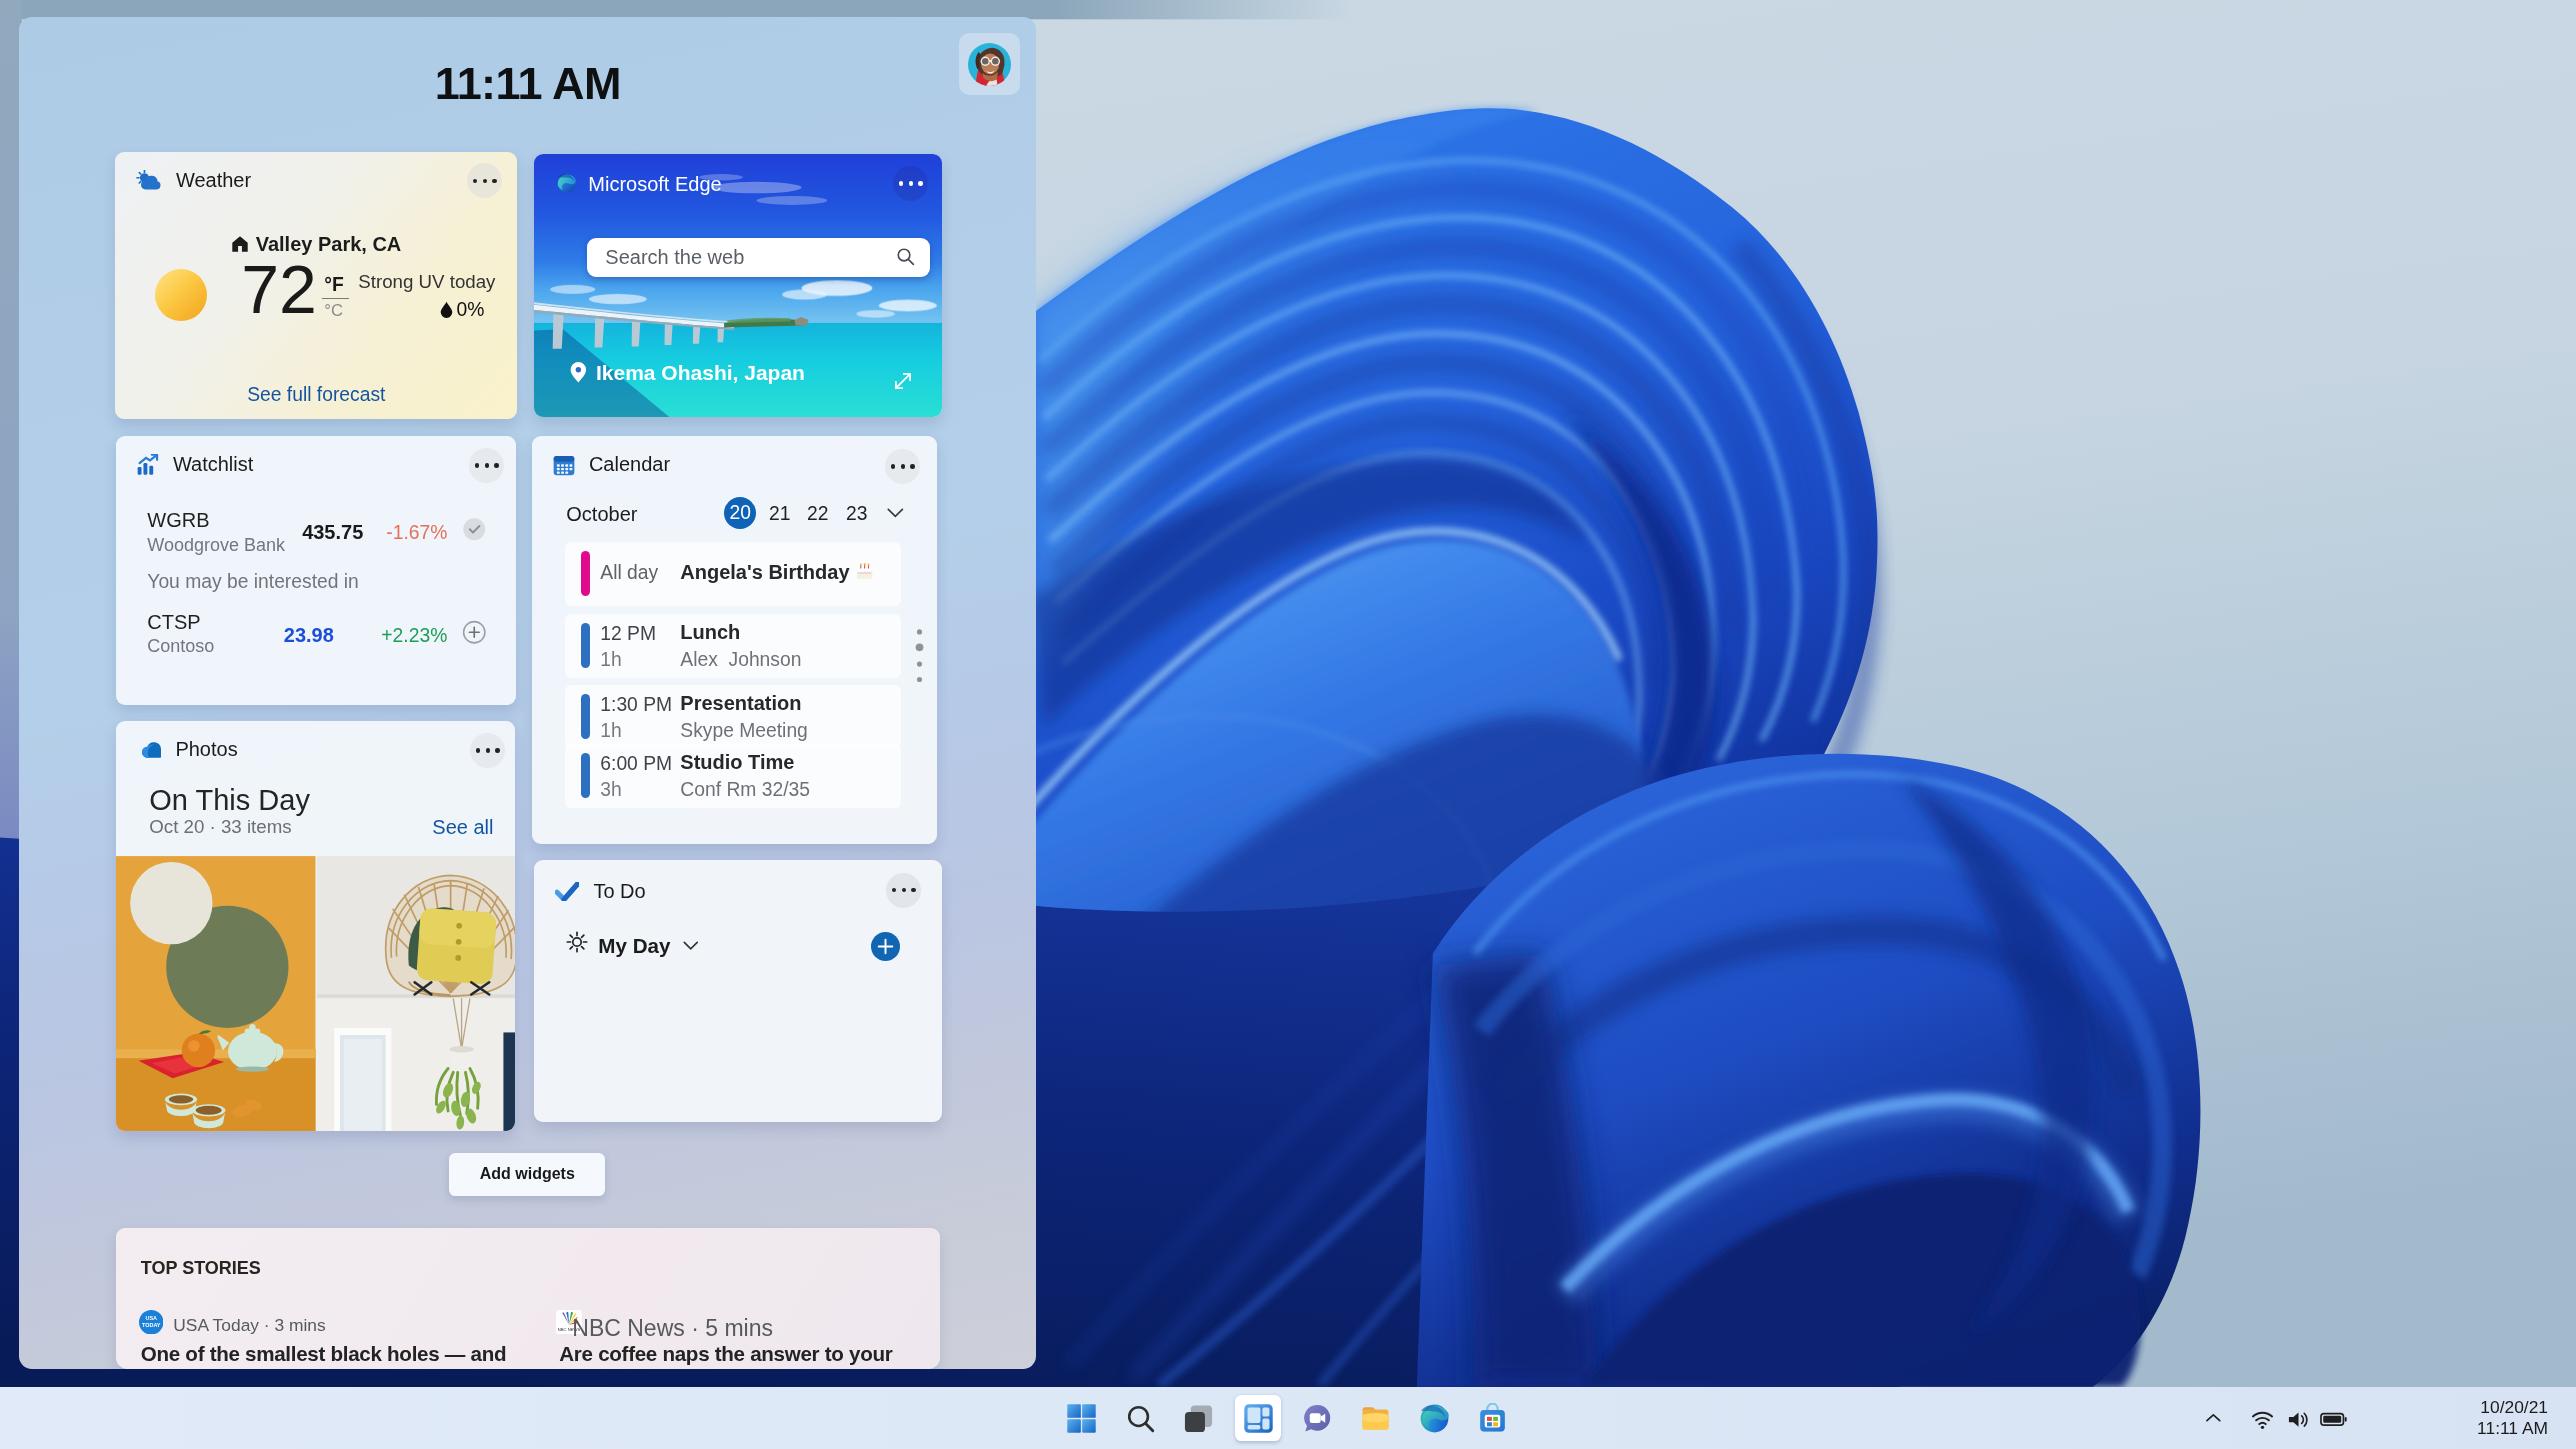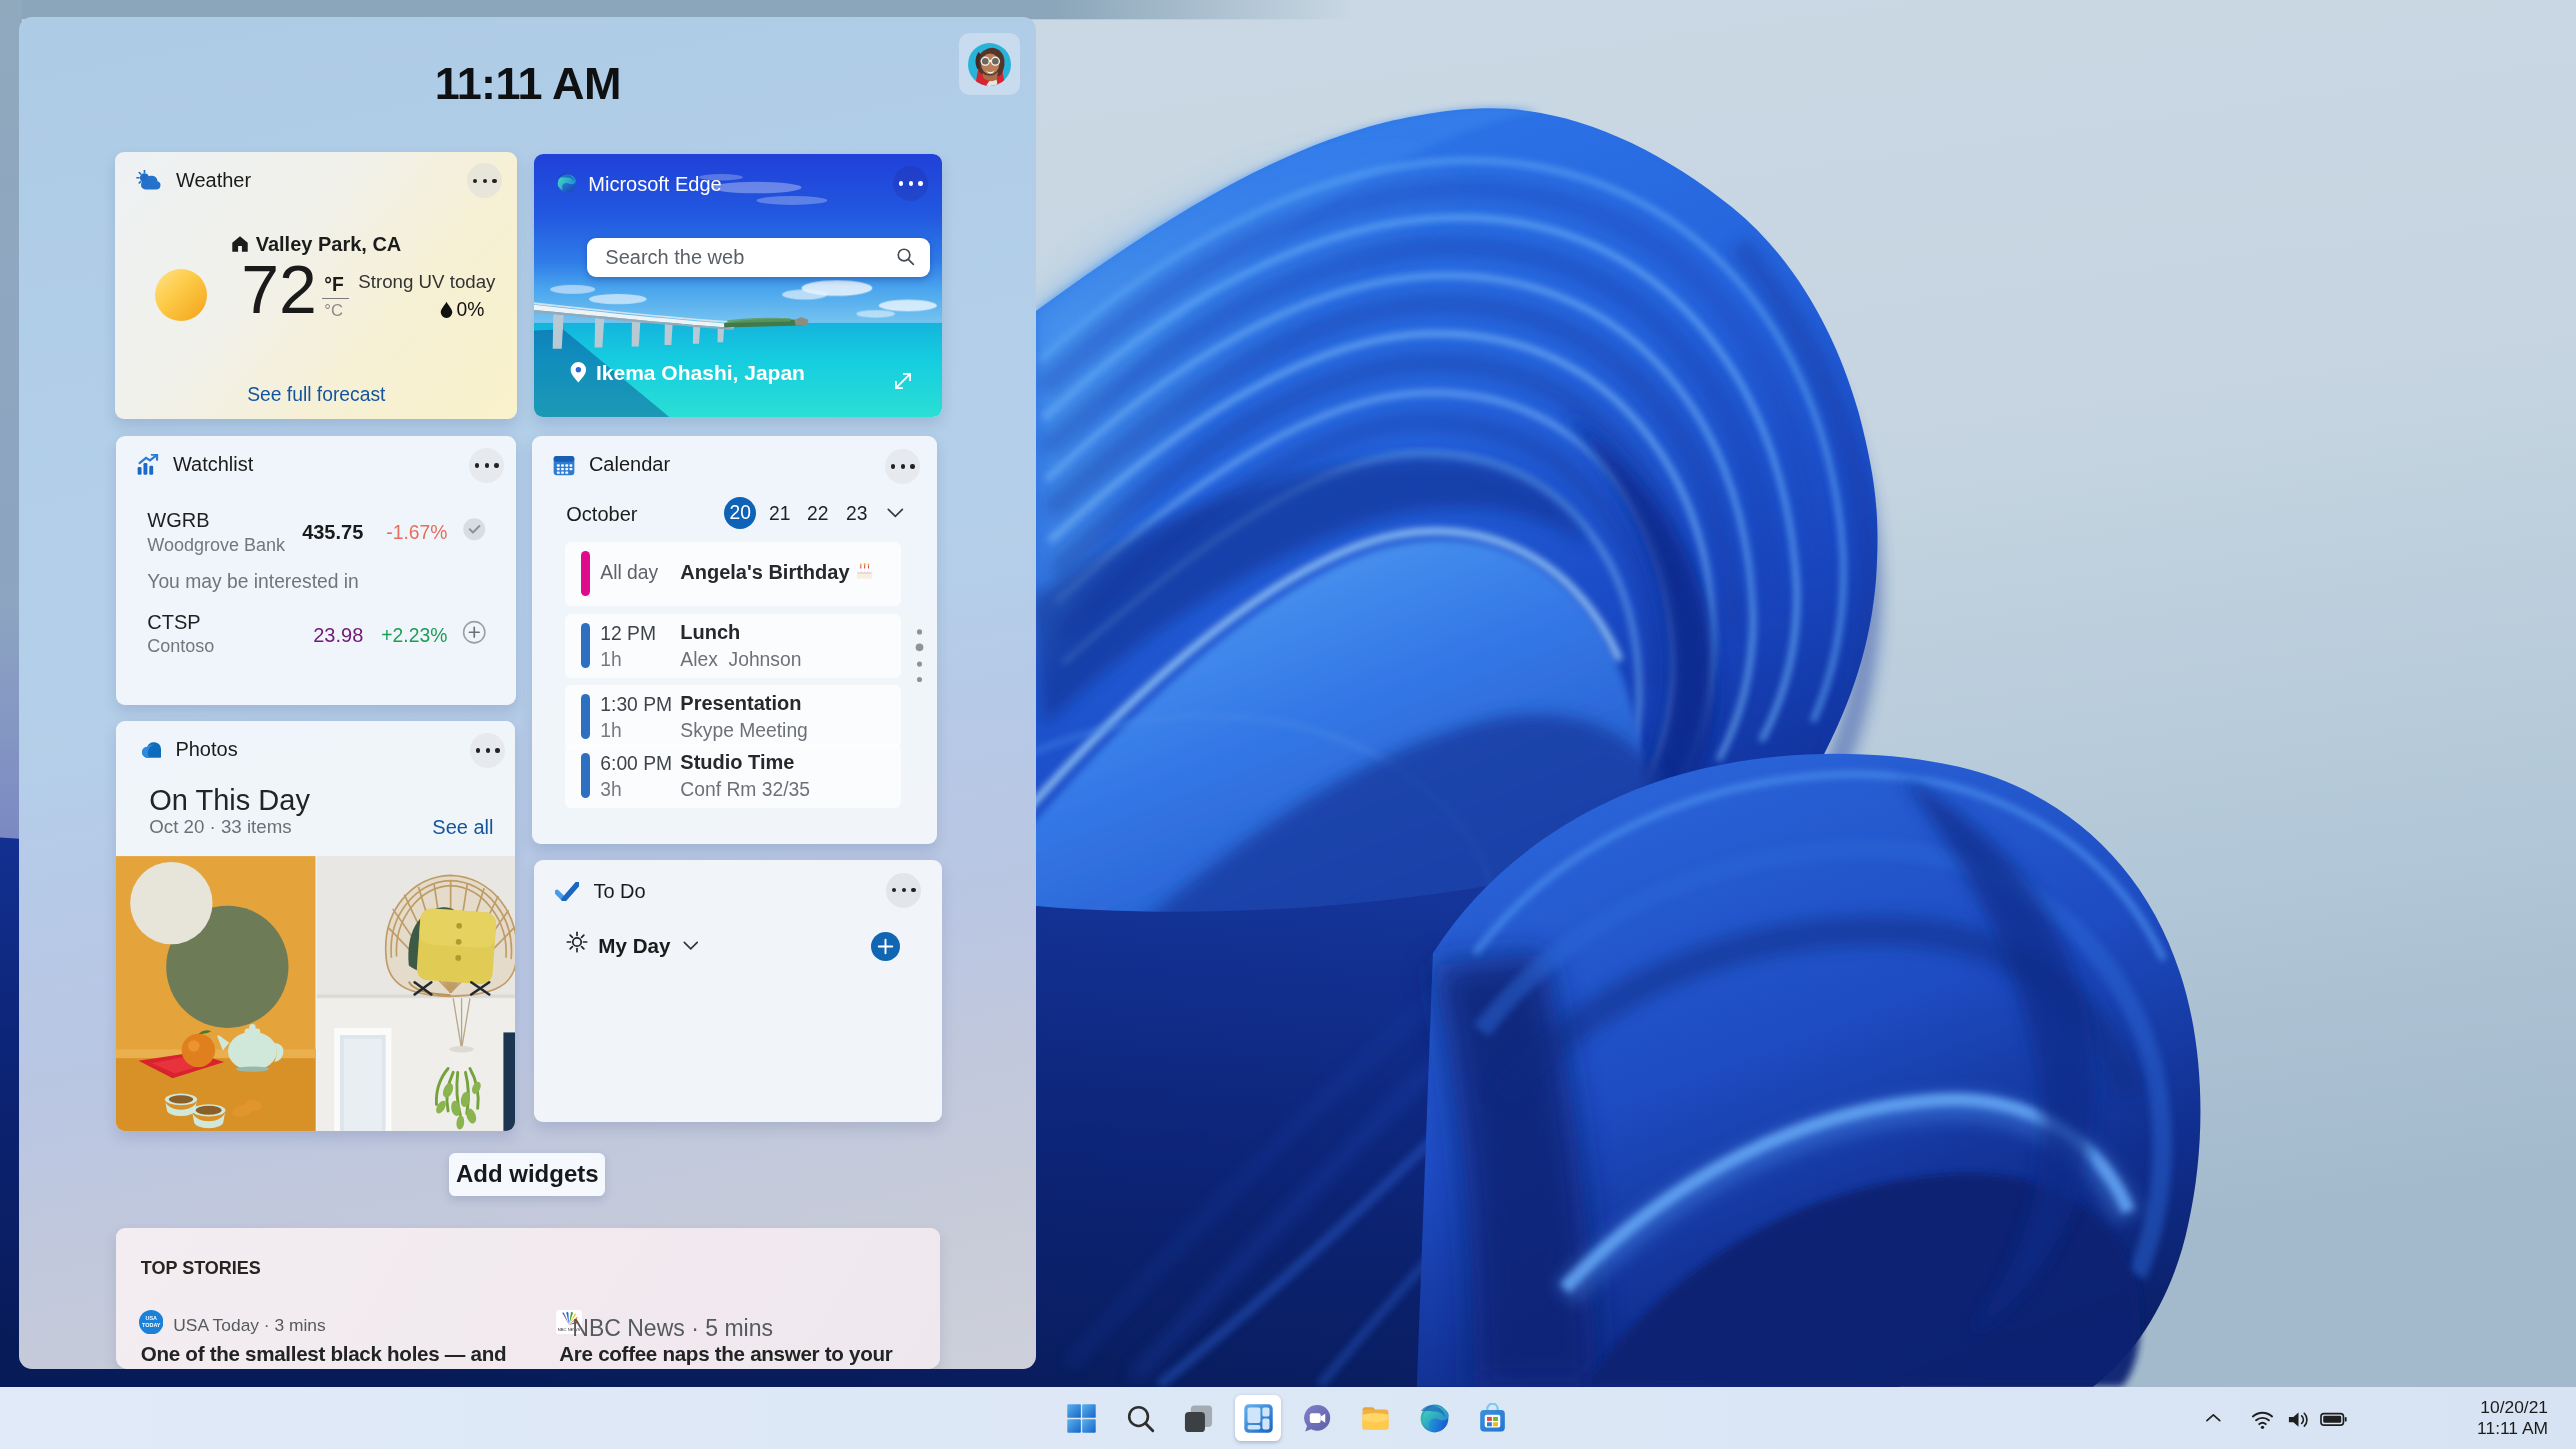--- a/index.html
+++ b/index.html
@@ -304,21 +304,21 @@
     <div style="position:absolute;left:31px;top:99px;font-size:18px;color:#73777d;">Woodgrove Bank</div>
     <div style="position:absolute;left:138px;top:85px;width:109px;text-align:right;font-size:20px;font-weight:bold;color:#1a1a1a;">435.75</div>
     <div style="position:absolute;left:270px;top:86px;width:61px;text-align:right;font-size:19.3px;color:#e4705b;">-1.67%</div>
     <svg width="24.5" height="24.5" viewBox="0 0 38 38" style="position:absolute;left:346px;top:81px;">
         <circle cx="19" cy="19" r="17" fill="#d9dde2"></circle>
         <path d="M12 19 l5 5 l10 -10" stroke="#8d9196" stroke-width="3" fill="none" stroke-linecap="round" stroke-linejoin="round"></path>
       </svg>
     <div style="position:absolute;left:31px;top:135px;font-size:19.3px;color:#71757b;">You may be interested in</div>
     <div style="position:absolute;left:31px;top:175px;font-size:20px;color:#1f1f1f;">CTSP</div>
     <div style="position:absolute;left:31px;top:200px;font-size:18px;color:#73777d;">Contoso</div>
-    <div style="position:absolute;left:138px;top:188px;width:109px;text-align:right;font-size:20px;font-weight:normal;color:#701a75;">23.98</div>
+    <div style="position:absolute;left:138px;top:188px;width:109px;text-align:center;font-size:20px;font-weight:bold;color:#1d4ed8;">23.98</div>
     <div style="position:absolute;left:265px;top:189px;width:66px;text-align:right;font-size:19.3px;color:#1d9e57;">+2.23%</div>
     <svg width="24.5" height="24.5" viewBox="0 0 38 38" style="position:absolute;left:346px;top:184px;">
         <circle cx="19" cy="19" r="16.5" fill="none" stroke="#9aa0a6" stroke-width="2.4"></circle>
         <g stroke="#6d7175" stroke-width="2.6" stroke-linecap="round">
           <line x1="19" y1="11.5" x2="19" y2="26.5"></line>
           <line x1="11.5" y1="19" x2="26.5" y2="19"></line>
         </g>
       </svg>
   </div>
   <div class="card" id="calendar" style="left:513px;top:419px;width:405px;height:408px;">
@@ -534,21 +534,21 @@
     <svg width="15.5" height="9.7" viewBox="0 0 24 15" style="position:absolute;left:149px;top:81px;">
         <path d="M2 2 L12 12 L22 2" stroke="#333" stroke-width="2.6" fill="none" stroke-linecap="round"></path>
       </svg>
     <div style="position:absolute;left:337px;top:72px;width:29px;height:29px;border-radius:50%;background:#1166b3;"><svg width="29" height="29" viewBox="0 0 45 45">
           <g stroke="#fff" stroke-width="3" stroke-linecap="round">
             <line x1="22.5" y1="12" x2="22.5" y2="33"></line>
             <line x1="12" y1="22.5" x2="33" y2="22.5"></line>
           </g>
         </svg></div>
   </div>
-  <div id="addw" style="position:absolute;left:430px;top:1136px;width:156px;height:43px;border-radius:6.4px;background:rgba(248,251,254,0.95);box-shadow:0 3.9px 9px rgba(20,40,90,0.14);display:flex;align-items:center;justify-content:center;font-size:24px;font-weight:bold;color:#17191c;">Add widgets</div>
+  <div id="addw" style="position:absolute;left:430px;top:1136px;width:156px;height:43px;border-radius:6.4px;background:rgba(248,251,254,0.95);box-shadow:0 3.9px 9px rgba(20,40,90,0.14);display:flex;align-items:center;justify-content:center;font-size:16px;font-weight:bold;color:#17191c;">Add widgets</div>
   <div class="card" id="stories" style="left:97px;top:1211px;width:824px;height:141px;border-radius:9px 9px 11.6px 11.6px;background:linear-gradient(120deg,#f3edf1 0%,#f1e9ee 60%,#eee8ee 100%);">
     <div style="position:absolute;left:24.5px;top:30px;font-size:18px;font-weight:bold;color:#28241f;letter-spacing:0px;">TOP STORIES</div>
     <svg width="24.5" height="24.5" viewBox="0 0 38 38" style="position:absolute;left:22.5px;top:82px;">
         <circle cx="19" cy="19" r="19" fill="#1a80d8"></circle>
         <text x="19" y="16" font-size="8.5" font-weight="bold" fill="#fff" text-anchor="middle" font-family="Liberation Sans">USA</text>
         <text x="19" y="26" font-size="8.5" font-weight="bold" fill="#fff" text-anchor="middle" font-family="Liberation Sans">TODAY</text>
       </svg>
     <div style="position:absolute;left:57px;top:87px;font-size:17.4px;color:#56595e;">USA Today · 3 mins</div>
     <div style="position:absolute;left:24.5px;top:114px;font-size:20.6px;font-weight:bold;color:#232323;letter-spacing:-0.3px;">One of the smallest black holes — and</div>
     <svg width="26" height="24.5" viewBox="0 0 40 38" style="position:absolute;left:440px;top:82px;">

